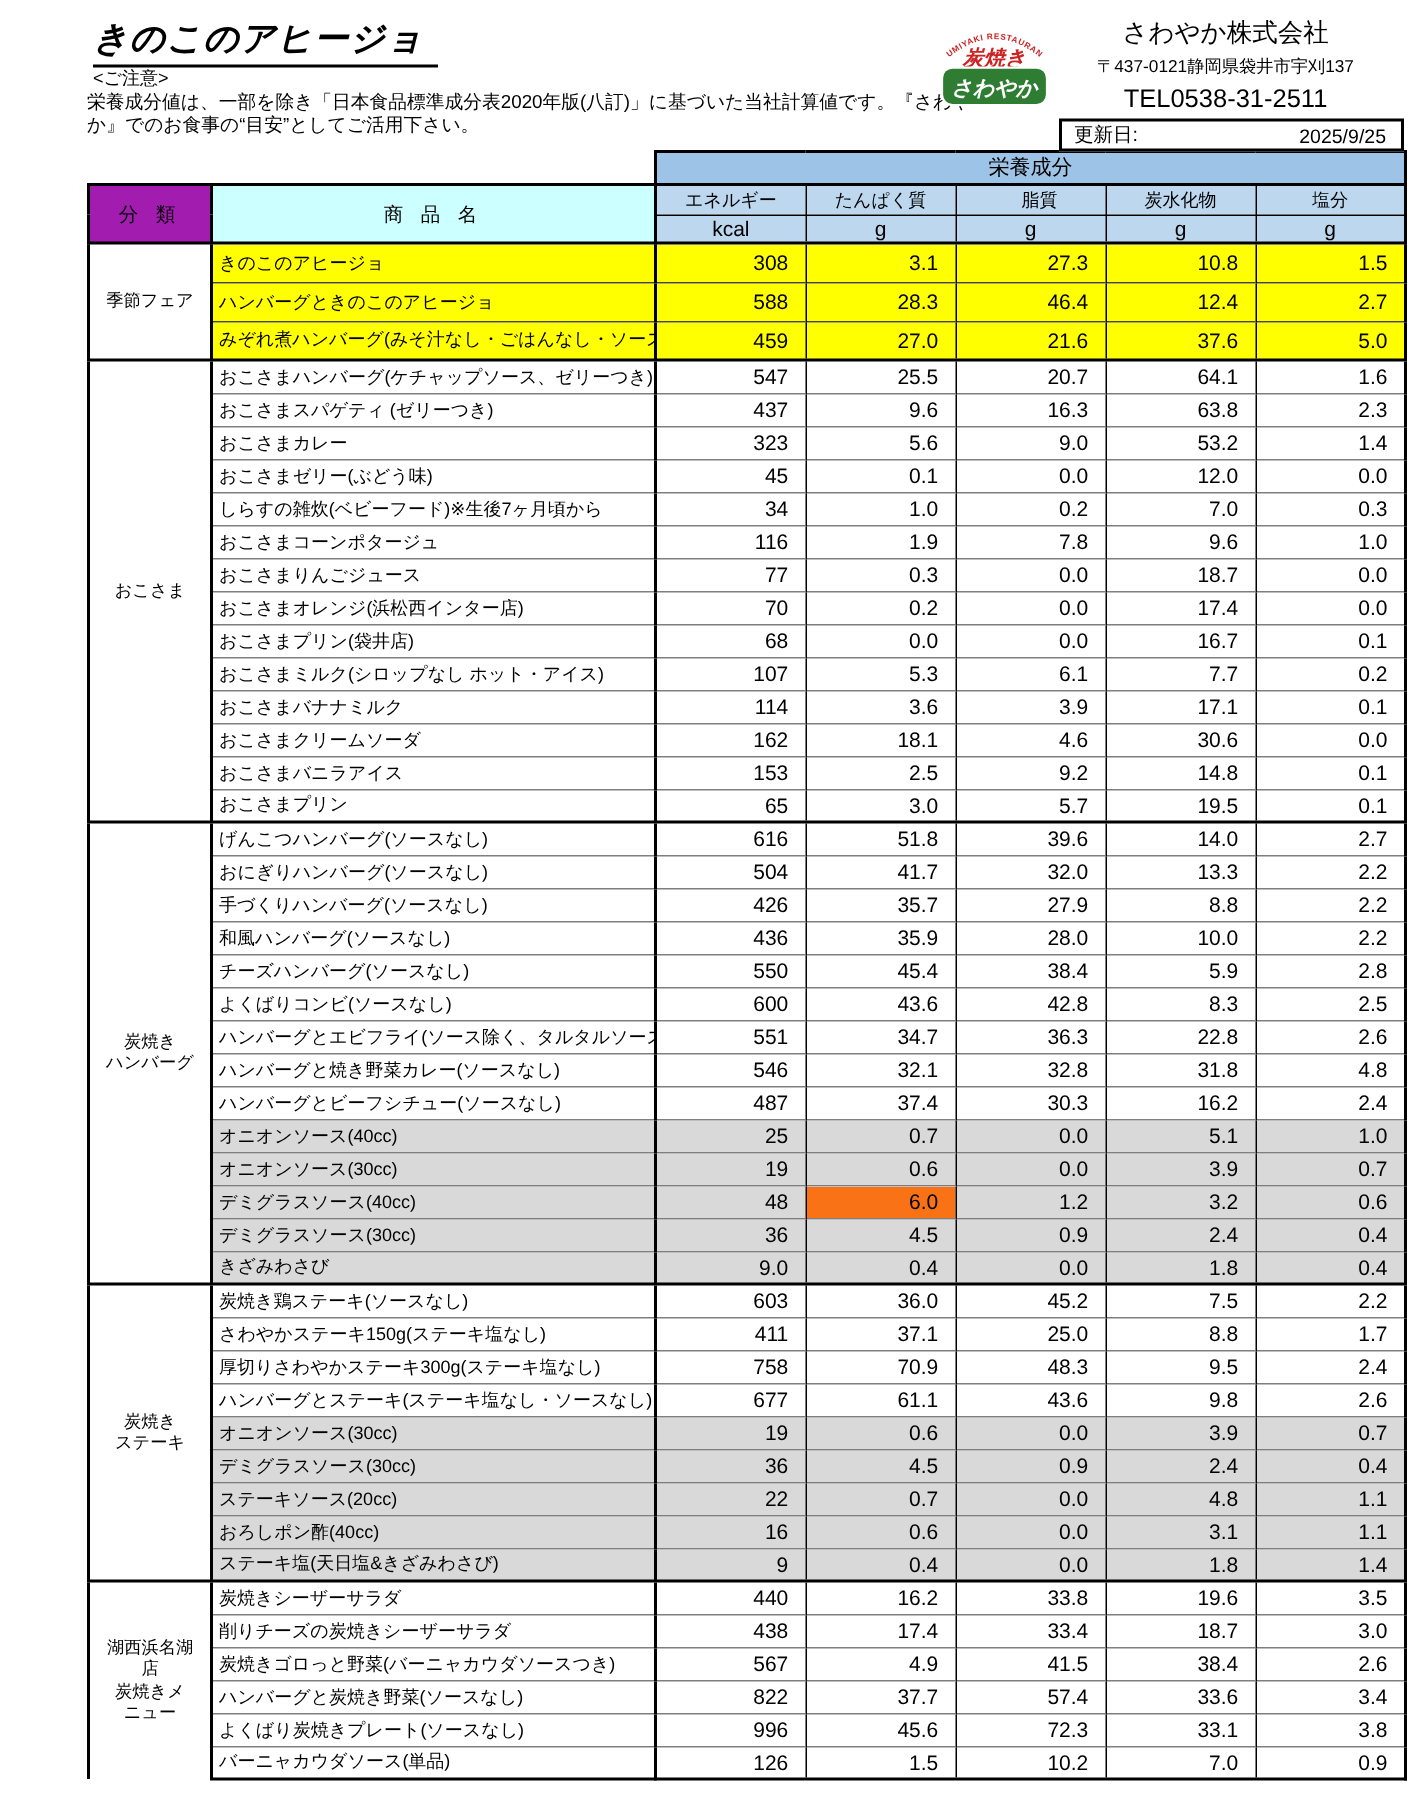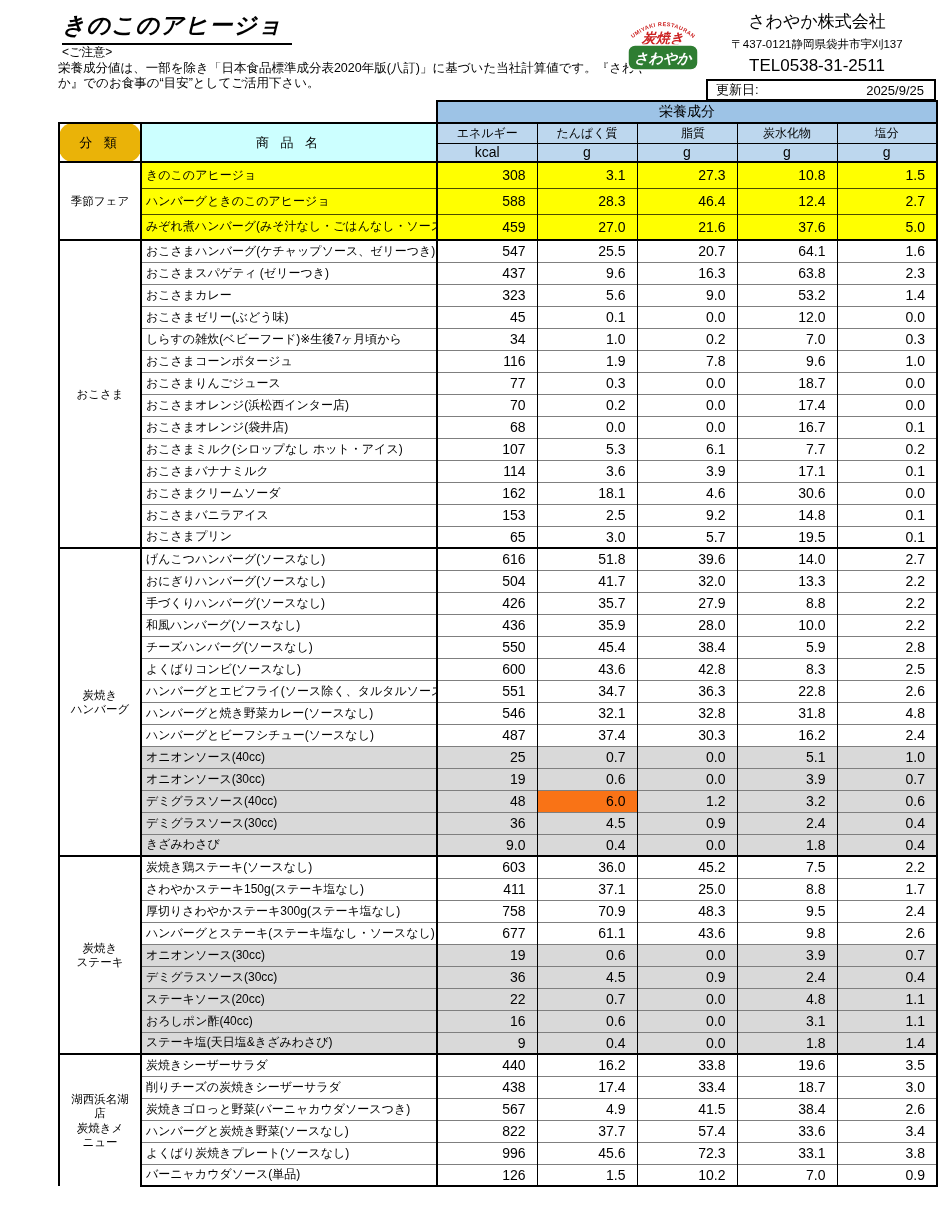--- a/index.html
+++ b/index.html
@@ -115,21 +115,21 @@
       <col style="width:100px">
       <col style="width:100px">
       <col style="width:100px">
   </colgroup>
   <tbody>
     <tr>
       <td class="banner-spacer" colspan="2"></td>
       <td class="banner" colspan="5" style="background: rgb(157, 195, 230);">栄養成分</td>
     </tr>
     <tr>
-      <td class="cat-hdr" rowspan="2" style="background: #eab308; border-radius: 14px;">分 類</td>
+      <td class="cat-hdr" rowspan="2" style="background: #a21caf;">分 類</td>
       <td class="name-hdr" rowspan="2" style="background: rgb(204, 255, 255);">商 品 名</td>
       <td class="col-hdr first" style="background: rgb(189, 215, 238);">エネルギー</td>
       <td class="col-hdr" style="background: rgb(189, 215, 238);">たんぱく質</td>
       <td class="col-hdr" style="background: rgb(189, 215, 238); padding-left: 12px;">脂質</td>
       <td class="col-hdr" style="background: rgb(189, 215, 238);">炭水化物</td>
       <td class="col-hdr last" style="background: rgb(189, 215, 238);">塩分</td>
     </tr>
     <tr>
       <td class="unit first" style="background: rgb(189, 215, 238);">kcal</td>
       <td class="unit" style="background: rgb(189, 215, 238);">g</td>
@@ -223,21 +223,21 @@
       </tr>
       <tr class="body-row white">
         <td class="name">おこさまオレンジ(浜松西インター店)</td>
         <td class="val">70</td>
         <td class="val">0.2</td>
         <td class="val">0.0</td>
         <td class="val">17.4</td>
         <td class="val vlast">0.0</td>
       </tr>
       <tr class="body-row white">
-        <td class="name">おこさまオレンジ(袋井店)</td>
+        <td class="name">おこさまプリン(袋井店)</td>
         <td class="val">68</td>
         <td class="val">0.0</td>
         <td class="val">0.0</td>
         <td class="val">16.7</td>
         <td class="val vlast">0.1</td>
       </tr>
       <tr class="body-row white">
         <td class="name">おこさまミルク(シロップなし  ホット・アイス)</td>
         <td class="val">107</td>
         <td class="val">5.3</td>

